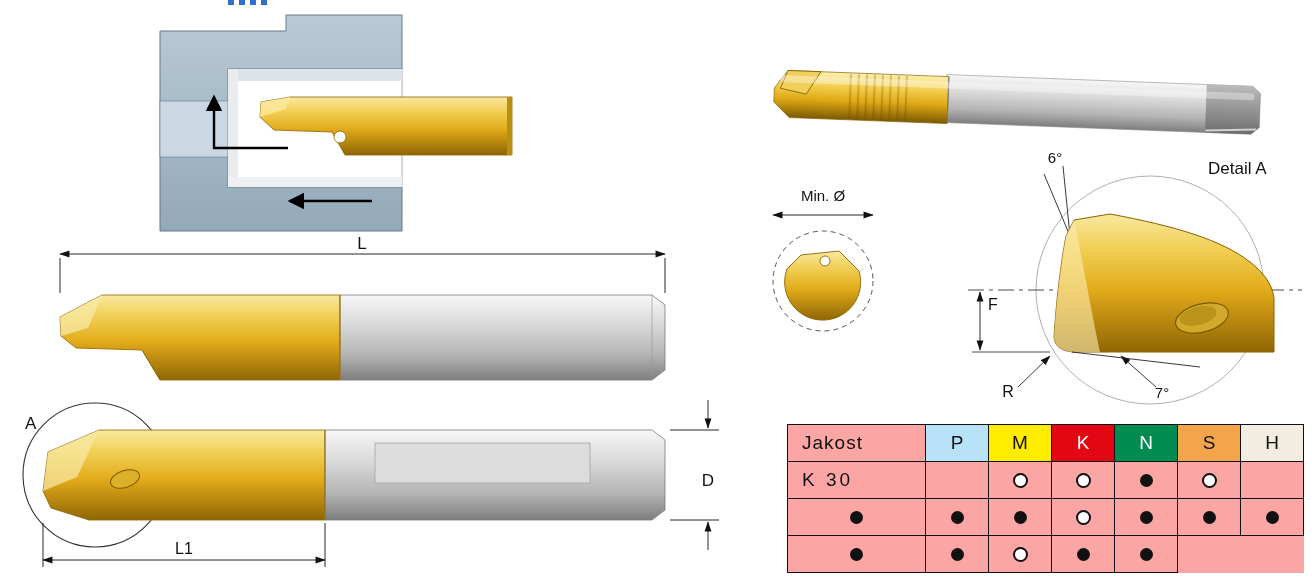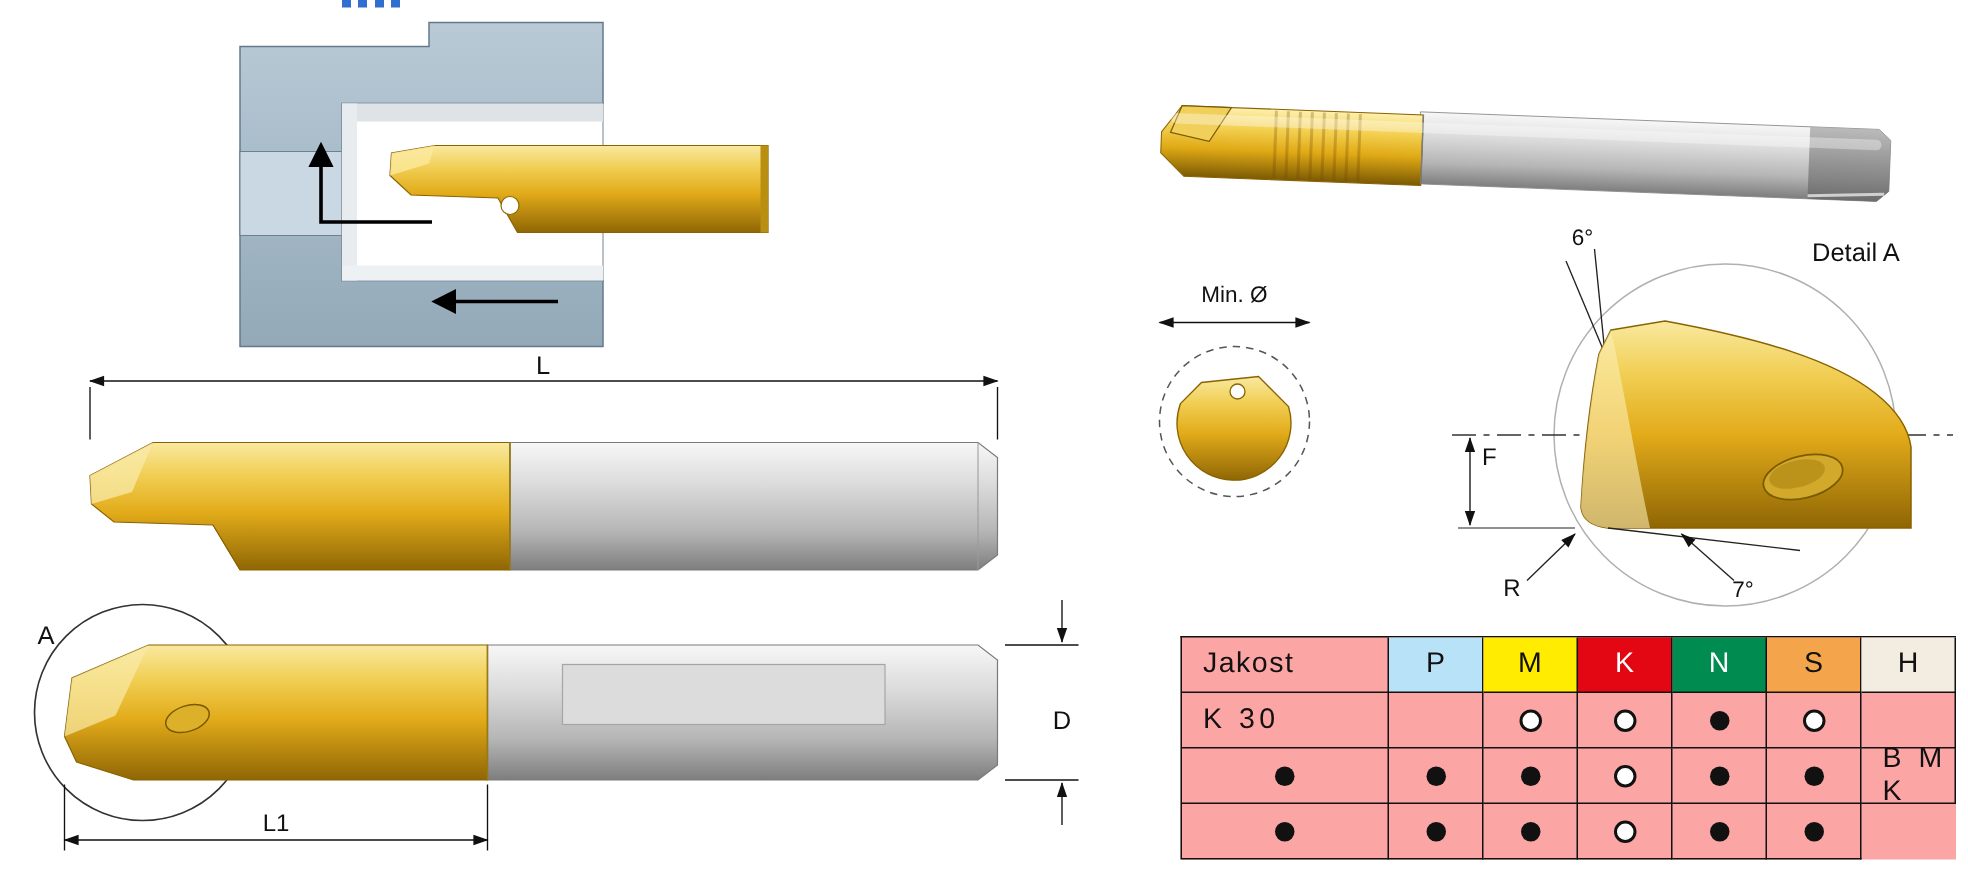--- a/index.html
+++ b/index.html
@@ -193,21 +193,20 @@
     <div class="cell">
         <span class="mark mark-open"></span>
       </div>
     <div class="cell">
         <span class="mark mark-filled"></span>
       </div>
     <div class="cell">
         <span class="mark mark-filled"></span>
       </div>
 
-    <div class="cell label-cell">B M K</div>
     <div class="cell">
         <span class="mark mark-filled"></span>
       </div>
     <div class="cell">
         <span class="mark mark-filled"></span>
       </div>
     <div class="cell">
         <span class="mark mark-filled"></span>
       </div>
     <div class="cell">

